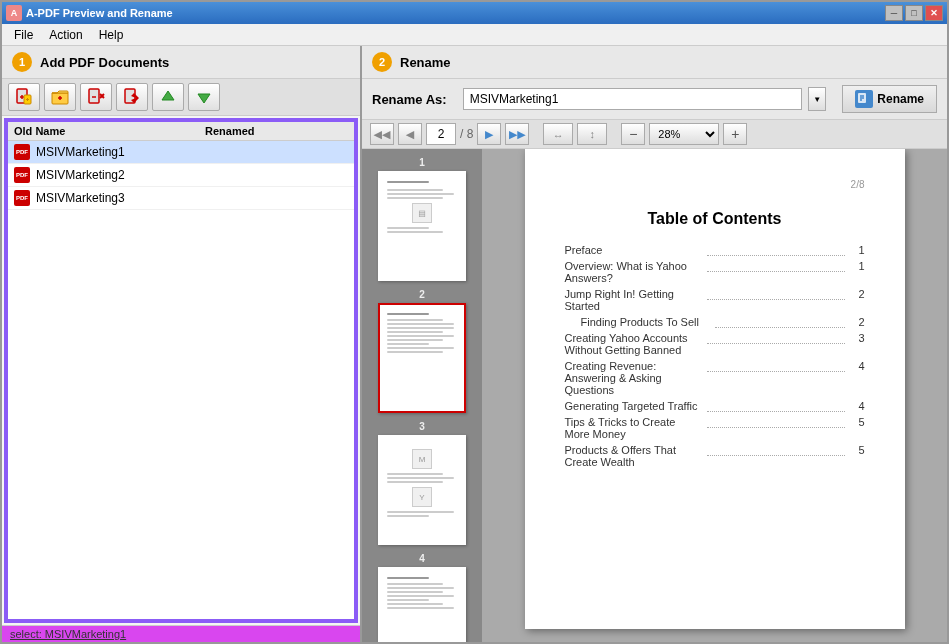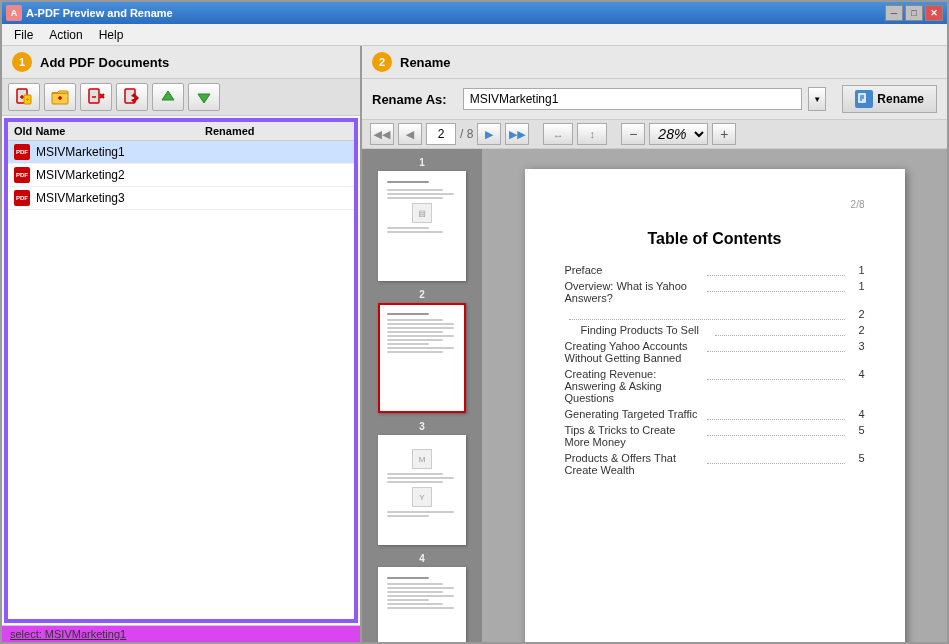--- a/index.html
+++ b/index.html
@@ -310,27 +310,26 @@
       background: linear-gradient(to bottom, #fff, #ddd);
       border: 1px solid #aaa;
       display: flex;
       align-items: center;
       justify-content: center;
       cursor: pointer;
       font-size: 14px;
       color: #555;
     }
     .zoom-select {
-      width: 59px;
+      width: 70px;
       height: 22px;
       border: 1px solid #aaa;
-      font-size: 14px;
+      font-size: 11px;
       background: linear-gradient(to bottom, #fff, #ddd);
       padding: 0 4px;
-      font-style: italic;
     }
 
     
     .preview-area {
       display: flex;
       flex: 1;
       overflow: hidden;
     }
 
     
@@ -373,21 +372,20 @@
     }
 
     
     .pdf-preview {
       flex: 1;
       background: #aaa;
       overflow: auto;
       display: flex;
       align-items: flex-start;
       justify-content: center;
-      padding: 20px;
       position: relative;
     }
     .pdf-page {
       background: white;
       box-shadow: 2px 2px 8px rgba(0,0,0,0.4);
       padding: 30px 40px;
       min-width: 300px;
       width: 380px;
       min-height: 480px;
     }
@@ -679,20 +677,21 @@
               <span class="toc-entry-text">Preface</span>
               <span style="flex:1; border-bottom: 1px dotted #aaa; margin: 0 4px; height:12px; display:inline-block;"></span>
               <span class="toc-page">1</span>
             </div>
             <div class="toc-entry">
               <span class="toc-entry-text">Overview: What is Yahoo Answers?</span>
               <span style="flex:1; border-bottom: 1px dotted #aaa; margin: 0 4px; height:12px; display:inline-block;"></span>
               <span class="toc-page">1</span>
             </div>
             <div class="toc-entry">
+              <span class="toc-entry-text">Jump Right In! Getting Started</span>
               <span style="flex:1; border-bottom: 1px dotted #aaa; margin: 0 4px; height:12px; display:inline-block;"></span>
               <span class="toc-page">2</span>
             </div>
             <div class="toc-entry">
               <span class="toc-entry-text" style="padding-left:16px;">Finding Products To Sell</span>
               <span style="flex:1; border-bottom: 1px dotted #aaa; margin: 0 4px; height:12px; display:inline-block;"></span>
               <span class="toc-page">2</span>
             </div>
             <div class="toc-entry">
               <span class="toc-entry-text">Creating Yahoo Accounts Without Getting Banned</span>

